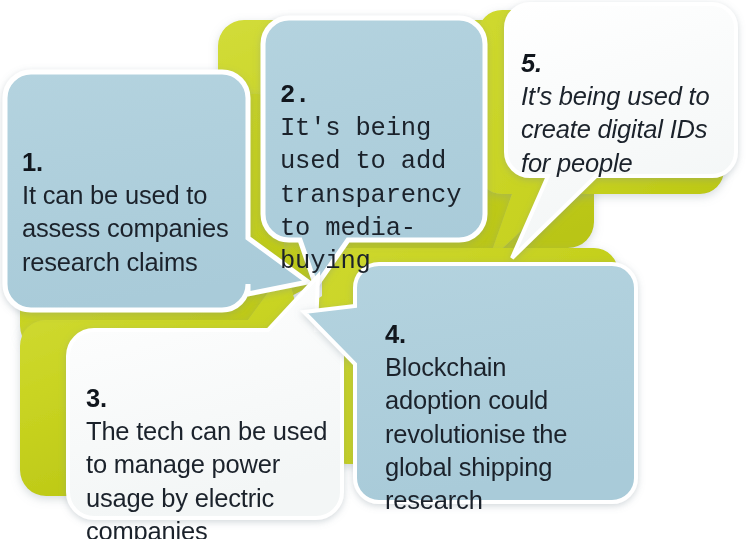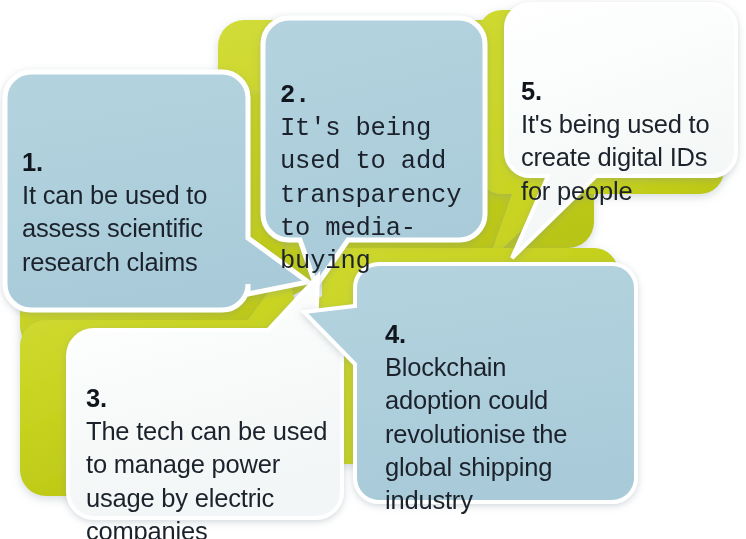--- a/index.html
+++ b/index.html
@@ -35,21 +35,21 @@
     font-weight: 400;
     -webkit-font-smoothing: antialiased;
   }
   .callout-text .num {
     font-weight: 700;
     color: #11161d;
   }
   
   #text-1 { left: 22px;  top: 113px; width: 214px; }
   #text-2 { left: 280px; top: 46px;  width: 196px; font-family: Liberation Mono, monospace; }
-  #text-5 { left: 521px; top: 42px;  width: 208px; }
+  #text-5 { left: 521px; top: 14px;  width: 208px; font-style: italic; }
   #text-3 { left: 86px;  top: 349px; width: 242px; }
   #text-4 { left: 385px; top: 285px; width: 212px; }
 </style>
 </head>
 <body>
 
 <div id="infographic">
 
   <svg id="bubble-layer" viewBox="0 0 746 539" xmlns="http://www.w3.org/2000/svg">
     <defs>
@@ -234,36 +234,36 @@
         a 24 24 0 0 1 -24 -24
         L 355 364
         L 304 312
         L 355 306
         Z"></path>
     </g>
   </svg>
 
   <div class="callout-text" id="text-1">
     <span class="num">1.</span>
-    <span>It can be used to assess scientific research claims</span>
+    <span>It can be used to assess companies research claims</span>
   </div>
 
   <div class="callout-text" id="text-2">
     <span class="num">2.</span>
     <span>It's being used to add transparency to media-buying</span>
   </div>
 
   <div class="callout-text" id="text-5">
     <span class="num">5.</span>
     <span>It's being used to create digital IDs for people</span>
   </div>
 
   <div class="callout-text" id="text-3">
     <span class="num">3.</span>
     <span>The tech can be used to manage power usage by electric companies</span>
   </div>
 
   <div class="callout-text" id="text-4">
     <span class="num">4.</span>
-    <span>Blockchain adoption could revolutionise the global shipping industry</span>
+    <span>Blockchain adoption could revolutionise the global shipping research</span>
   </div>
 
 </div>
 
 </body></html>

